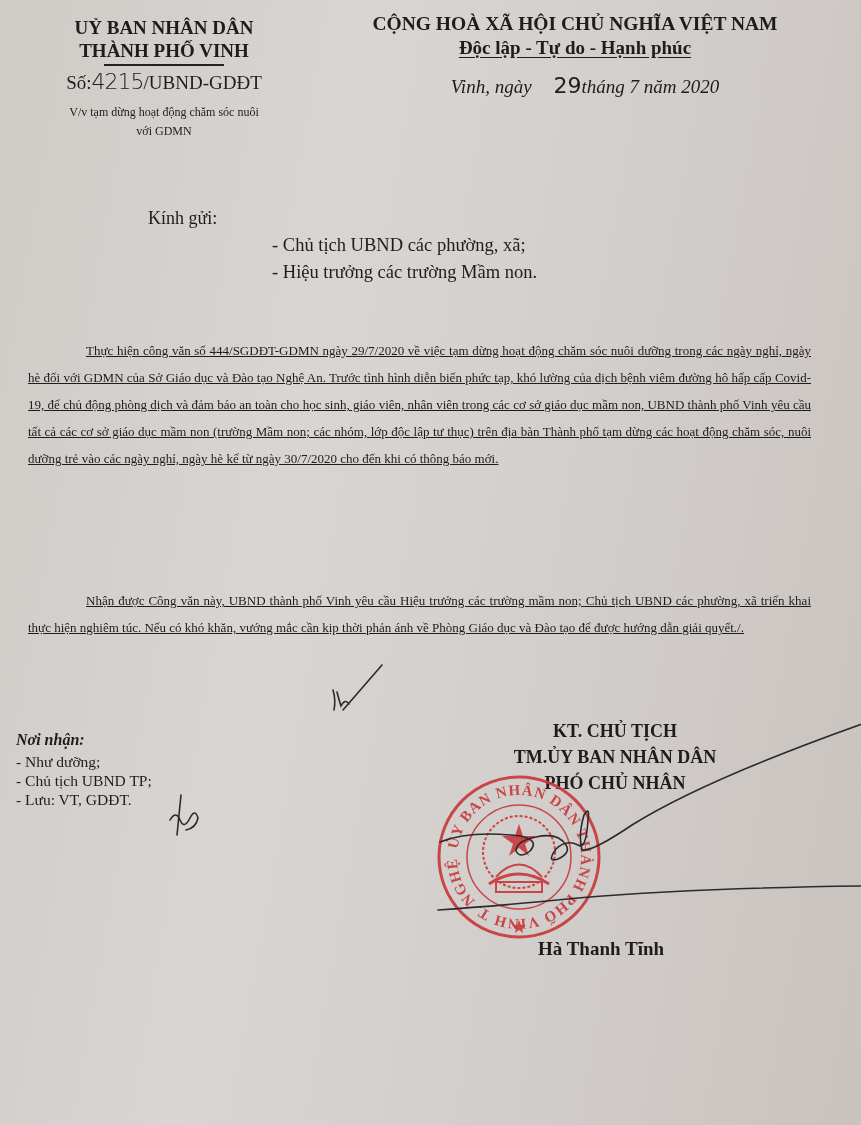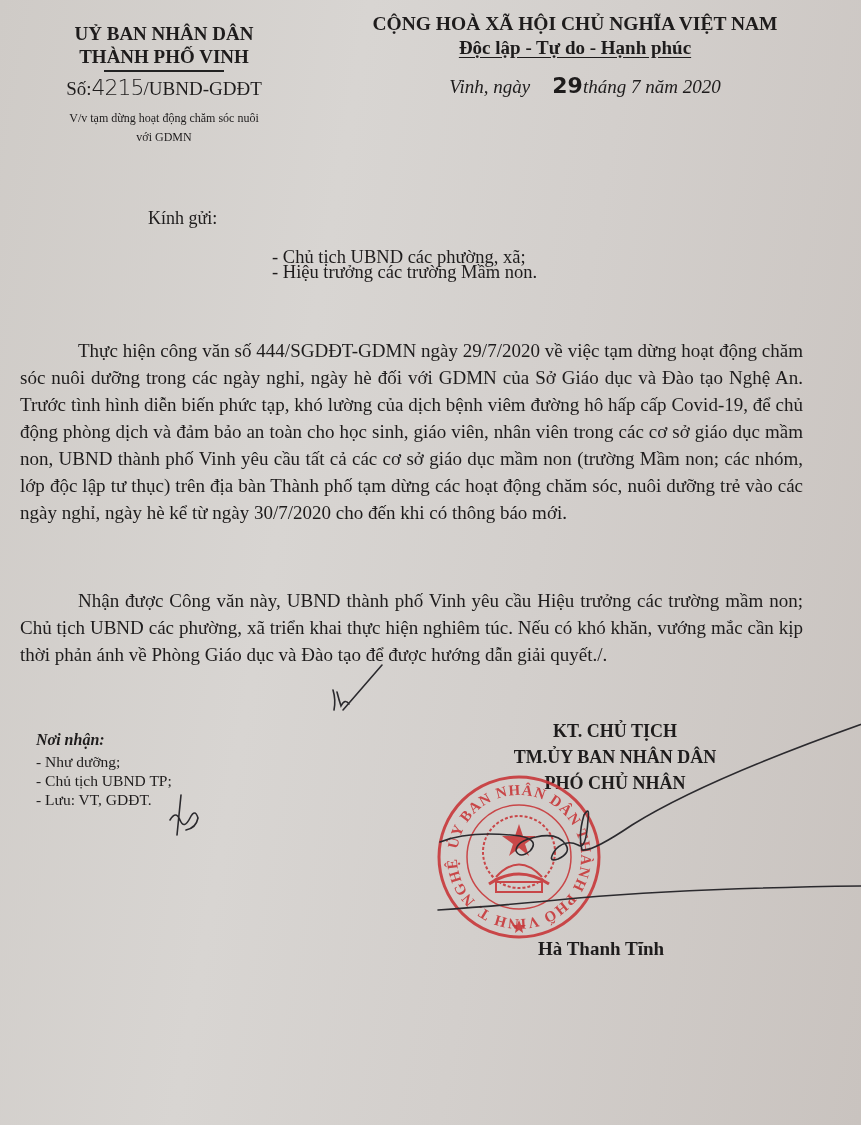--- a/index.html
+++ b/index.html
@@ -4,36 +4,36 @@
 <style>
   html, body { margin:0; padding:0; }
   body {
     width:861px; height:1125px; overflow:hidden; position:relative;
     background: linear-gradient(100deg, #cfcbc7 0%, #d8d5d2 35%, #d3cfcc 60%, #c9c3bf 100%);
     font-family: "Liberation Serif", "DejaVu Serif", serif;
     color:#1e1c1c;
   }
   .abs { position:absolute; }
   .center { text-align:center; }
-  .hdr-left { left:30px; top:22px; width:268px; }
+  .hdr-left { left:30px; top:16px; width:268px; }
   .hdr-left .l1, .hdr-left .l2 { font-size:19px; font-weight:bold; line-height:23px; }
   .hdr-left .rule { width:120px; height:1.5px; background:#222; margin:2px auto 4px; }
   .so { font-size:19px; line-height:24px; }
   .so .hand { font-family: "DejaVu Sans", sans-serif; font-size:22px; font-weight:300; letter-spacing:-1px; }
   .vv { font-size:12px; line-height:19px; margin-top:8px; }
   .hdr-right { left:335px; top:12px; width:480px; }
   .hdr-right .r1 { font-size:19.5px; font-weight:bold; line-height:24px; }
   .hdr-right .r2 { font-size:19px; font-weight:bold; line-height:23px; text-decoration:underline; text-underline-offset:3px; }
   .dateline { font-style:italic; font-size:19px; margin-top:14px; margin-left:20px; }
-  .dateline .hand { font-style:normal; font-family:"DejaVu Sans", sans-serif; font-size:22px; font-weight:700;margin-left:22px; }
+  .dateline .hand { font-style:normal; font-family:"DejaVu Sans", sans-serif; font-size:22px; font-weight:400;margin-left:22px; }
   .greet { left:148px; top:208px; font-size:18px; }
   .recip { left:272px; font-size:18.5px; }
-  .para { left:20px; width:783px; font-size:19px; line-height:27px; text-align:justify; }
+  .para { left:28px; width:783px; font-size:13px; line-height:27px; text-align:justify;text-decoration:underline; }
   .para .indent { display:inline-block; width:58px; }
-  .noi { left:36px; top:730px; font-size:15.5px; line-height:19px; }
+  .noi { left:16px; top:730px; font-size:15.5px; line-height:19px; }
   .noi .title { font-weight:bold; font-style:italic; font-size:16px; margin-bottom:3px; }
   .sign { left:470px; top:718px; width:290px; font-size:18px; font-weight:bold; line-height:26px; text-align:center; }
   .signer { left:538px; top:938px; font-size:19px; font-weight:bold; }
   .stamp { left:434px; top:772px; width:170px; height:170px; }
   .sig { left:0; top:0; width:861px; height:1125px; pointer-events:none; }
 </style>
 </head>
 <body>
 
 <div class="abs hdr-left center">
@@ -51,21 +51,21 @@
 
 <div class="abs hdr-right">
   <div class="r1 center">CỘNG HOÀ XÃ HỘI CHỦ NGHĨA VIỆT NAM</div>
   <div class="r2 center">Độc lập - Tự do - Hạnh phúc</div>
   <div class="dateline center">
     <span>Vinh, ngày</span><span class="hand">29</span><span>tháng  7  năm 2020</span>
   </div>
 </div>
 
 <div class="abs greet">Kính gửi:</div>
-<div class="abs recip" style="top:247px;">- Chủ tịch UBND các phường, xã;</div>
+<div class="abs recip" style="top:235px;">- Chủ tịch UBND các phường, xã;</div>
 <div class="abs recip" style="top:262px;">- Hiệu trưởng các trường Mầm non.</div>
 
 <div class="abs para" style="top:337px;"><span class="indent"></span><span>Thực hiện công văn số 444/SGDĐT-GDMN ngày 29/7/2020 về việc tạm dừng hoạt động chăm sóc nuôi dưỡng trong các ngày nghỉ, ngày hè đối với GDMN của Sở Giáo dục và Đào tạo Nghệ An. Trước tình hình diễn biến phức tạp, khó lường của dịch bệnh viêm đường hô hấp cấp Covid-19, để chủ động phòng dịch và đảm bảo an toàn cho học sinh, giáo viên, nhân viên trong các cơ sở giáo dục mầm non, UBND thành phố Vinh yêu cầu tất cả các cơ sở giáo dục mầm non (trường Mầm non; các nhóm, lớp độc lập tư thục) trên địa bàn Thành phố tạm dừng các hoạt động chăm sóc, nuôi dưỡng trẻ vào các ngày nghỉ, ngày hè kể từ ngày 30/7/2020 cho đến khi có thông báo mới.</span></div>
 <div class="abs para" style="top:587px;"><span class="indent"></span><span>Nhận được Công văn này, UBND thành phố Vinh yêu cầu Hiệu trưởng các trường mầm non; Chủ tịch UBND các phường, xã triển khai thực hiện nghiêm túc. Nếu có khó khăn, vướng mắc cần kịp thời phản ánh về Phòng Giáo dục và Đào tạo để được hướng dẫn giải quyết./.</span></div>
 
 <div class="abs noi">
   <div class="title">Nơi nhận:</div>
   <div>- Như dưỡng;</div>
   <div>- Chủ tịch UBND TP;</div>
   <div>- Lưu: VT, GDĐT.</div>

